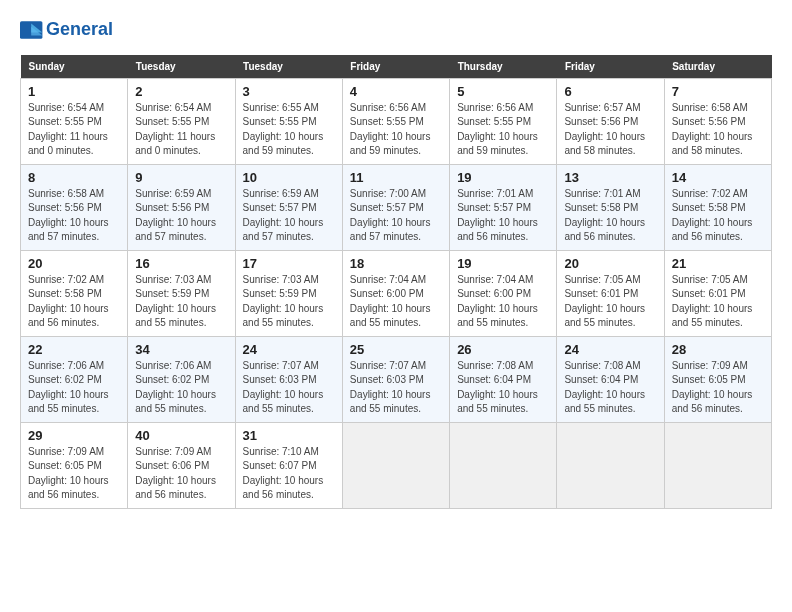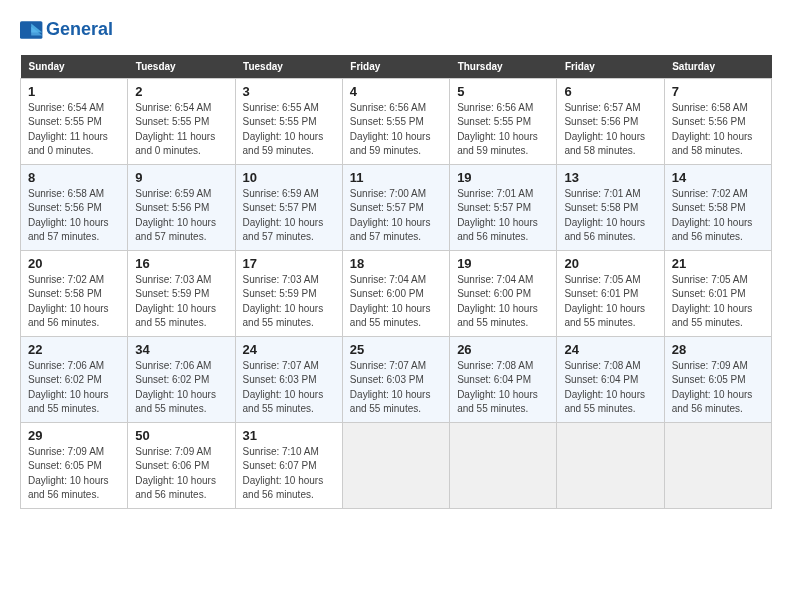--- a/index.html
+++ b/index.html
@@ -355,21 +355,21 @@
       <tr>
         <td>
         <span class="day-num">29</span>
         <span class="day-info">
           Sunrise: 7:09 AM<br>
           Sunset: 6:05 PM<br>
           Daylight: 10 hours and 56 minutes.
         </span>
       </td>
         <td>
-        <span class="day-num">50</span>
+        <span class="day-num">40</span>
         <span class="day-info">
           Sunrise: 7:09 AM<br>
           Sunset: 6:06 PM<br>
           Daylight: 10 hours and 56 minutes.
         </span>
       </td>
         <td>
         <span class="day-num">31</span>
         <span class="day-info">
           Sunrise: 7:10 AM<br>

